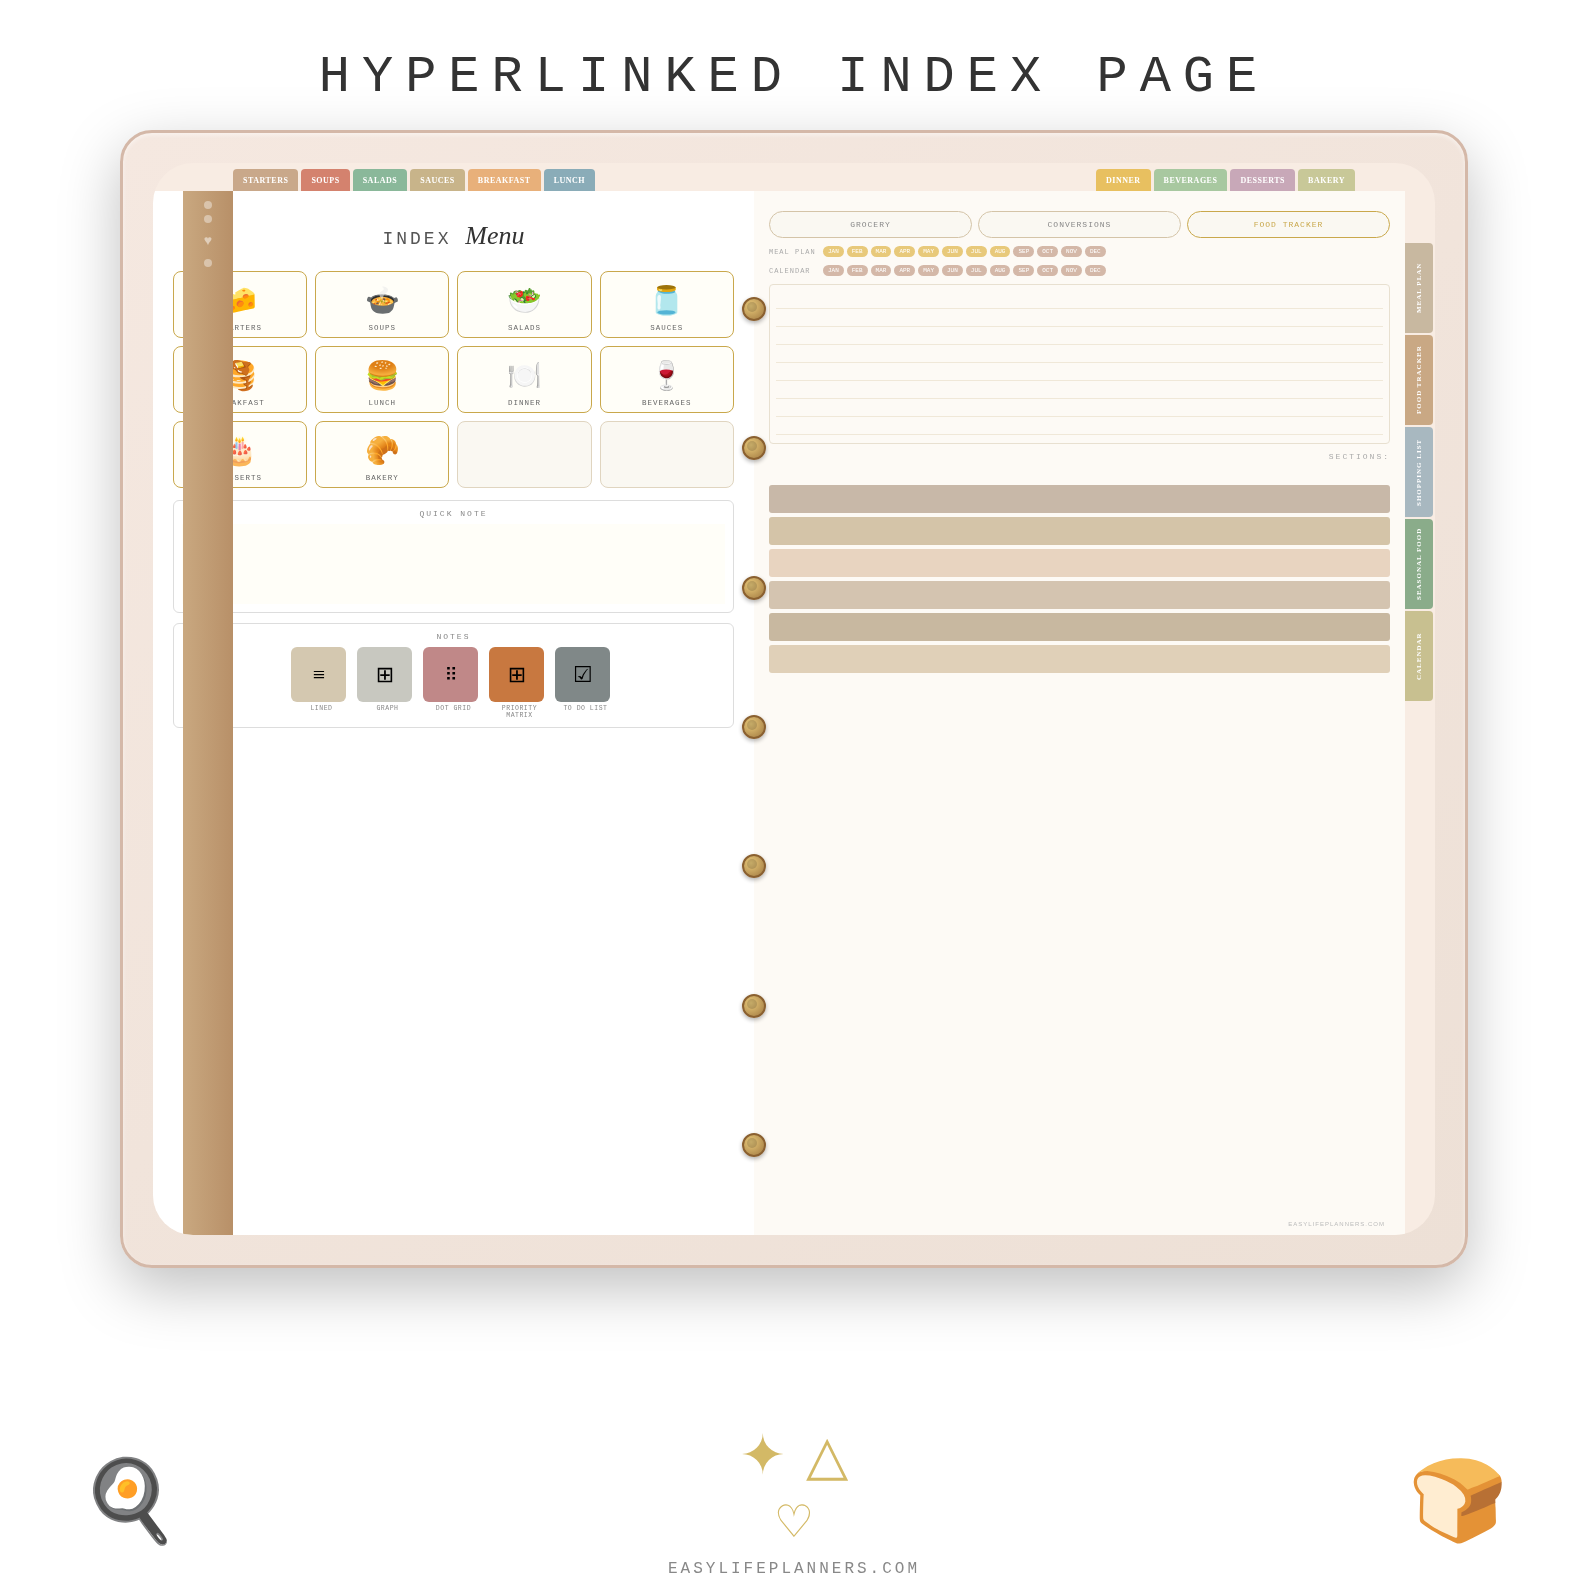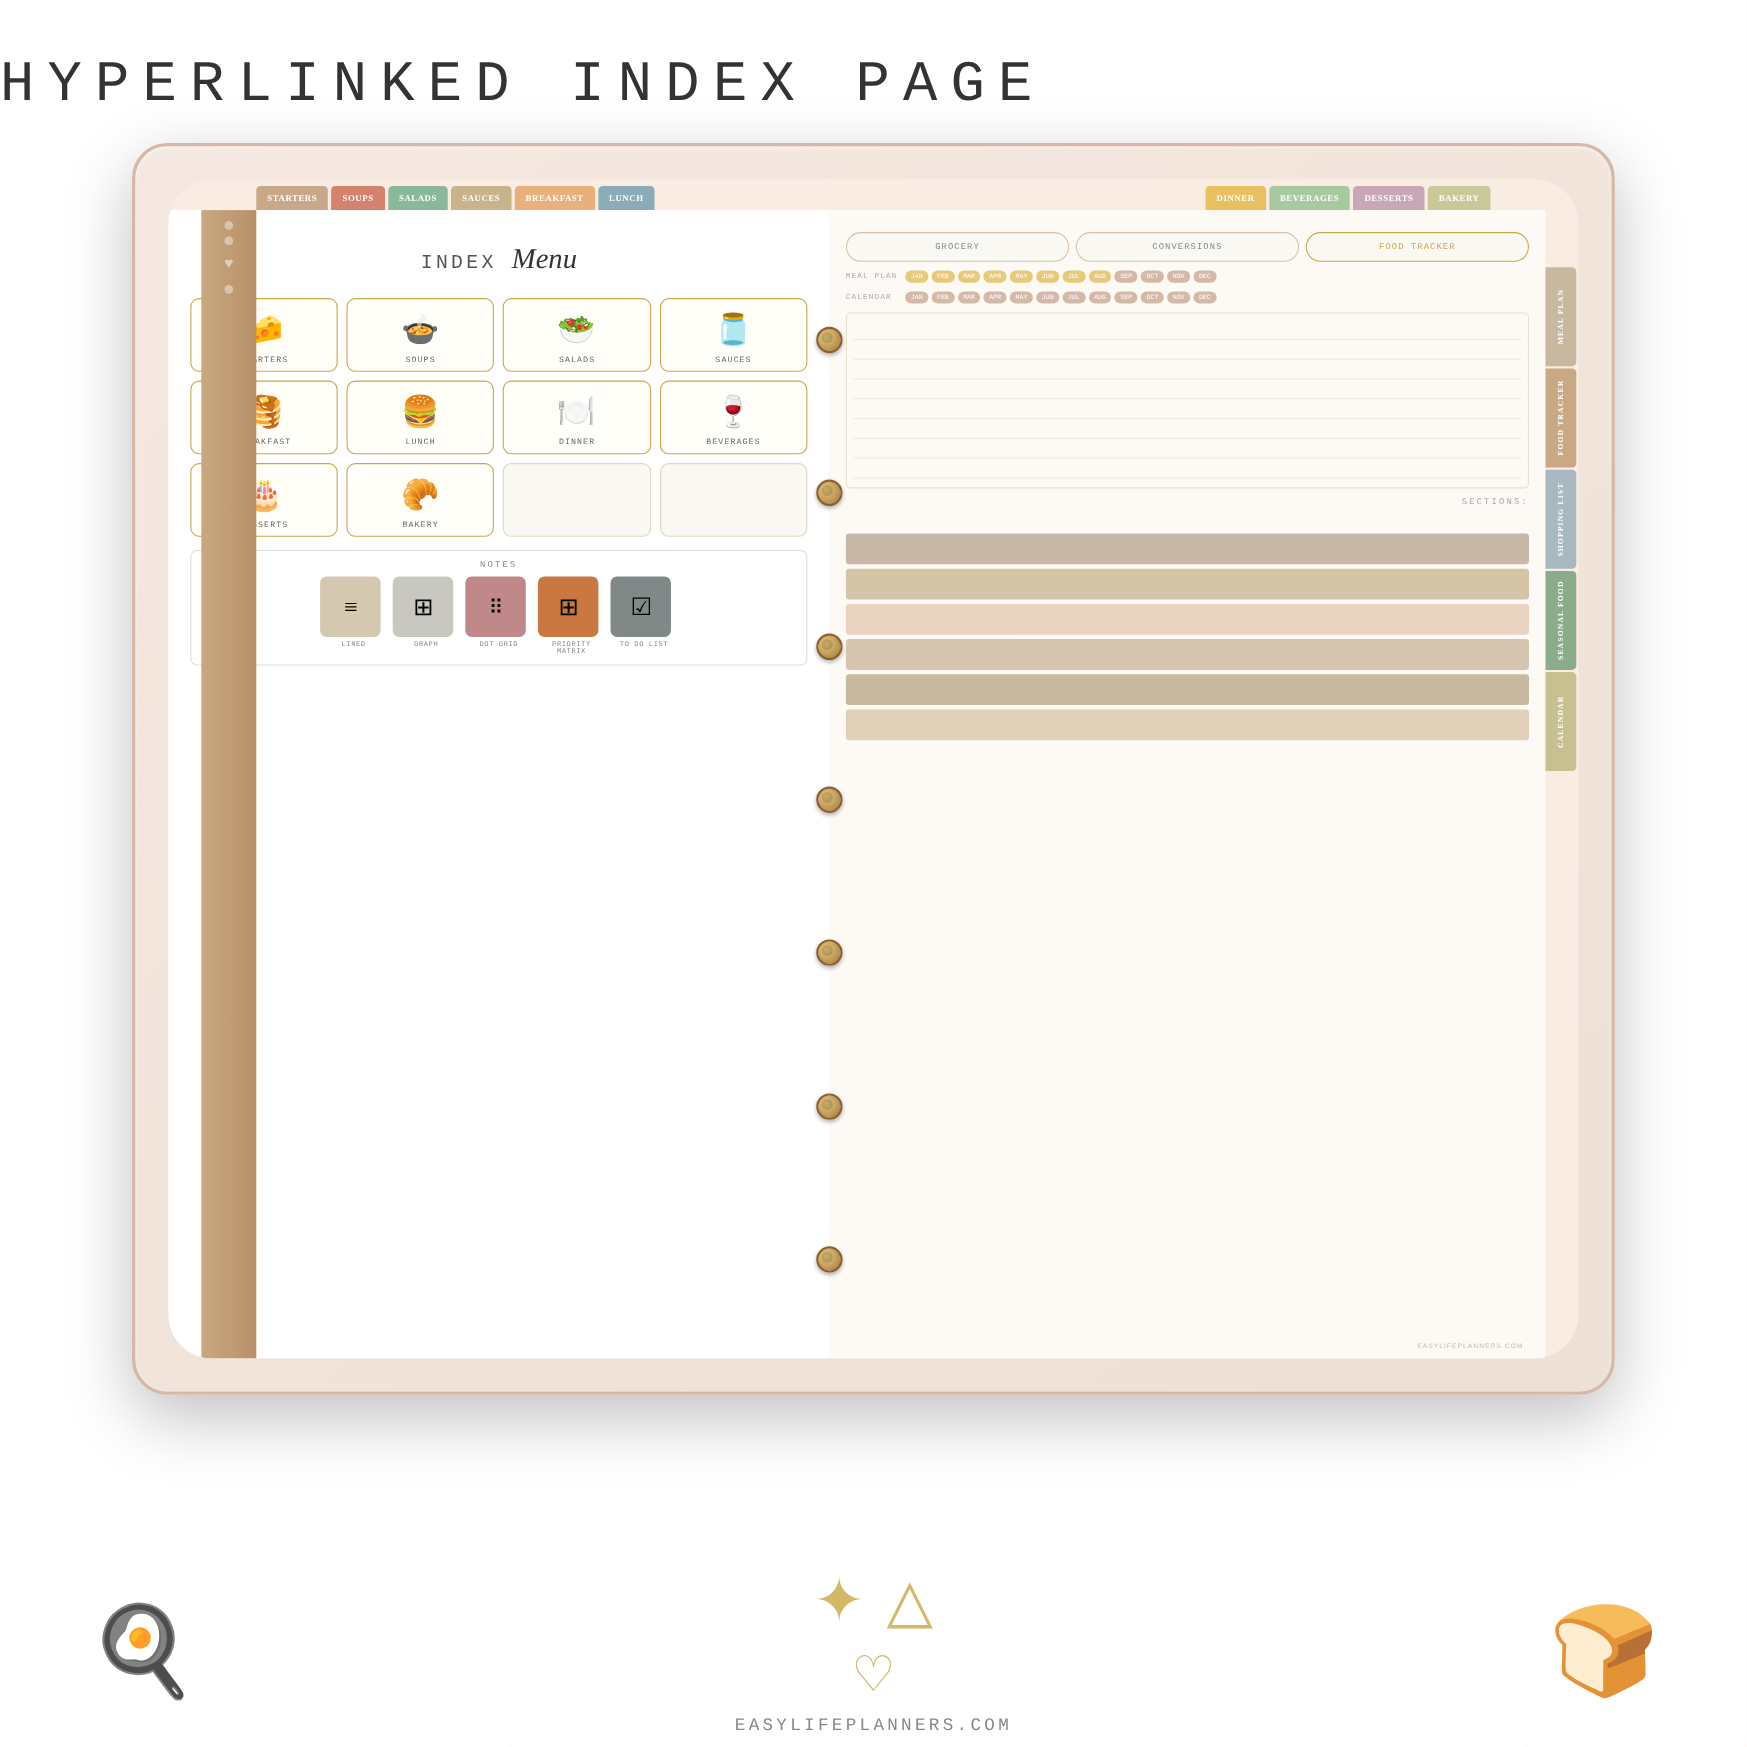--- a/index.html
+++ b/index.html
@@ -7,20 +7,21 @@
       width: 1588px;
       height: 1588px;
       background: #ffffff;
       font-family: 'Georgia', serif;
       overflow: hidden;
       position: relative;
     }
 
     
     .page-title {
+      text-align: center;
       padding-top: 48px;
       letter-spacing: 12px;
       font-size: 52px;
       font-weight: 300;
       color: #333;
       font-family: 'Courier New', monospace;
       text-transform: uppercase;
     }
 
     
@@ -563,20 +564,24 @@
           <div class="food-cell empty">
             <div class="food-icon"></div>
             <div class="food-label"></div>
           </div>
           <div class="food-cell empty">
             <div class="food-icon"></div>
             <div class="food-label"></div>
           </div>
         </div>
 
+        <div class="quick-note-section">
+          <div class="section-label">QUICK NOTE</div>
+          <div class="note-area"></div>
+        </div>
 
         <div class="notes-section">
           <div class="section-label">NOTES</div>
           <div class="notes-grid">
             <div class="note-type">
               <div class="note-type-box" style="background:#d4c8b0;">
                 <span style="font-size:22px;">≡</span>
               </div>
               <div class="note-type-label">LINED</div>
             </div>

